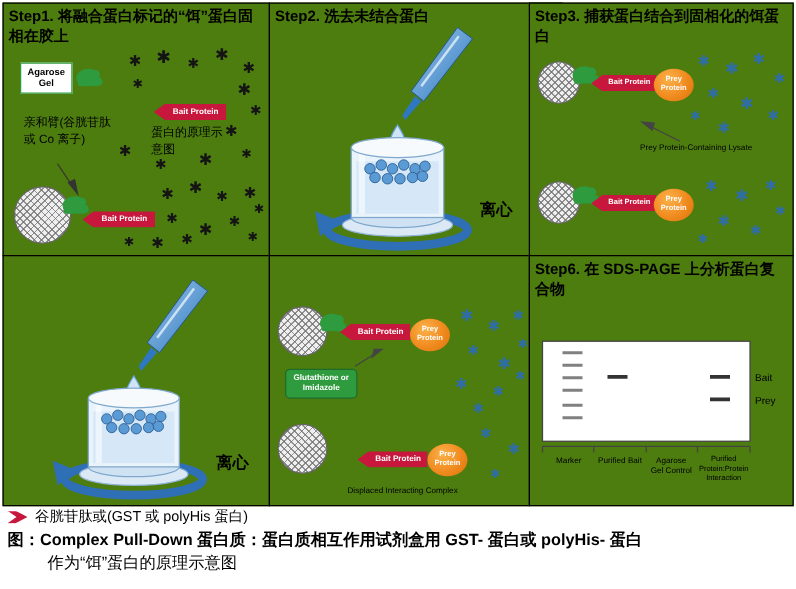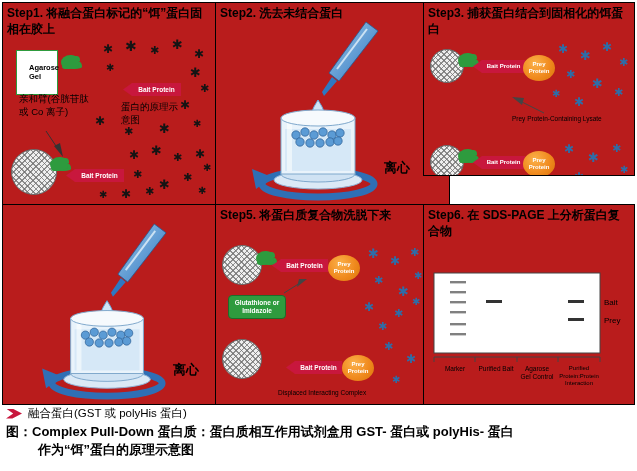--- a/index.html
+++ b/index.html
@@ -1,49 +1,49 @@
 <!DOCTYPE html>
 <html><head>
 <meta charset="utf-8">
 <style>
   *{margin:0;padding:0;box-sizing:border-box}
   html,body{width:637px;height:471px}
   body{position:relative;background:#fff;color:#000;font-family:"Liberation Sans","DejaVu Sans",sans-serif}
-  .panel{position:absolute;border:1px solid #000;background:#b91c1c;overflow:hidden}
+  .panel{position:absolute;border:1px solid #000;background:#4d7c0f;overflow:hidden}
   .abs{position:absolute}
   .title{position:absolute;left:4px;top:3px;right:5px;font-weight:700;font-size:12px;line-height:1.3}
   .zh{position:absolute;font-size:9.5px;line-height:1.35}
   .bead{position:absolute;border-radius:50%;border:1px solid #666;
     background:repeating-linear-gradient(45deg,rgba(110,110,110,.75) 0 1px,transparent 1px 4px),
                repeating-linear-gradient(135deg,rgba(110,110,110,.75) 0 1px,transparent 1px 4px),#efefef}
   .blob{position:absolute;width:18px;height:14px;background:#2E9B3E;
     border-radius:55% 45% 60% 40%/55% 60% 40% 50%;
     box-shadow:6px 3px 0 -3px #2E9B3E,-3px 4px 0 -4px #2E9B3E,5px -3px 0 -4px #2E9B3E}
   .bait{position:absolute;height:13px;background:#C8173D;color:#fff;font-weight:700;font-size:6.5px;
     line-height:13px;text-align:center;padding-left:9px;white-space:nowrap;
     clip-path:polygon(0 50%,9px 0,100% 0,100% 100%,9px 100%)}
   .prey{position:absolute;background:radial-gradient(circle at 38% 32%,#FBB14A,#F08A1E 55%,#D9740A);
     border-radius:50%;color:#fff;font-weight:700;font-size:6px;line-height:1.15;
     display:flex;align-items:center;justify-content:center;text-align:center}
   .star{position:absolute;line-height:1;font-family:"DejaVu Sans",sans-serif}
   .star::before{content:"✱"}
   .sb{color:#141414}.su{color:#2E6DA8}
   .tagbox{position:absolute;border:1px solid #2E9B3E;background:#fff;font-size:7.5px;font-weight:700;
-    line-height:1.25;padding:12px;width:42px}
+    text-align:center;line-height:1.25;padding:2px;width:42px}
   .eluent{position:absolute;background:#2E9B3E;border:1px solid #1E6B2A;border-radius:4px;color:#fff;
     font-weight:700;font-size:6.5px;line-height:1.2;display:flex;align-items:center;justify-content:center;text-align:center;padding:1px}
   .tinytext{position:absolute;font-size:6.5px;white-space:nowrap}
   .lane-label{position:absolute;font-size:6.5px;line-height:1.25;text-align:center}
   .centrifuge{position:absolute;font-weight:700;font-size:13px;white-space:nowrap}
   .legend-row{position:absolute;left:6px;top:406px;display:flex;align-items:center;gap:6px}
   .legend-icon{width:16px;height:10px;background:#C8173D;
     clip-path:polygon(0 0,40% 0,100% 50%,40% 100%,0 100%,45% 50%)}
   .legend-text{font-size:11.5px}
   .caption1{position:absolute;left:6px;top:423px;font-weight:700;font-size:13px;white-space:nowrap}
-  .caption2{position:absolute;left:38px;top:441px;font-weight:700;font-size:13px;white-space:nowrap}
+  .caption2{position:absolute;left:38px;top:441px;font-weight:400;font-size:13px;white-space:nowrap}
 </style>
 </head>
 <body>
 
 <div class="panel" style="left:2px;top:2px;width:214px;height:203px">
   <div class="title">Step1. 将融合蛋白标记的“饵”蛋白固相在胶上</div>
   <div class="tagbox" style="left:13px;top:47px">Agarose Gel</div>
   <span class="blob" style="left:58px;top:52px"></span>
   <div class="zh" style="left:16px;top:90px;width:76px">亲和臂(谷胱苷肽或 Co 离子)</div>
   <svg class="abs" style="left:40px;top:126px" width="24" height="30">
@@ -116,21 +116,21 @@
         <circle cx="92" cy="122" r="4.2"></circle>
         <circle cx="102" cy="122" r="4.2"></circle>
       <circle cx="112" cy="121" r="4.2"></circle>
         <circle cx="120" cy="120" r="4.2"></circle>
     </g>
     <ellipse cx="100" cy="97" rx="37" ry="8" fill="#F6FAFD" stroke="#7FA8CC"></ellipse>
   </svg>
   <div class="centrifuge" style="left:168px;top:156px">离心</div>
 </div>
 
-<div class="panel" style="left:423px;top:2px;width:212px;height:174px">
+<div class="panel" style="left:423px;top:2px;width:212px;height:203px">
   <div class="title">Step3. 捕获蛋白结合到固相化的饵蛋白</div>
 
   <span class="bead" style="left:6px;top:46px;width:34px;height:34px"></span>
   <span class="blob" style="left:34px;top:50px"></span>
   <div class="bait" style="left:49px;top:57px;width:52px;font-size:6px">Bait Protein</div>
   <div class="prey" style="left:99px;top:52px;width:32px;height:26px">Prey Protein</div>
 
   <i class="star su" style="left:134px;top:40px;font-size:12px"></i>
   <i class="star su" style="left:156px;top:46px;font-size:13px"></i>
   <i class="star su" style="left:178px;top:38px;font-size:12px"></i>
@@ -192,21 +192,20 @@
         <circle cx="102" cy="122" r="4.2"></circle>
       <circle cx="112" cy="121" r="4.2"></circle>
         <circle cx="120" cy="120" r="4.2"></circle>
     </g>
     <ellipse cx="100" cy="97" rx="37" ry="8" fill="#F6FAFD" stroke="#7FA8CC"></ellipse>
   </svg>
   <div class="centrifuge" style="left:170px;top:156px">离心</div>
 </div>
 
 <div class="panel" style="left:215px;top:204px;width:209px;height:201px">
-  <div class="title">Step5. 将蛋白质复合物洗脱下来</div>
 
   <span class="bead" style="left:6px;top:40px;width:40px;height:40px"></span>
   <span class="blob" style="left:40px;top:46px"></span>
   <div class="bait" style="left:56px;top:54px;width:56px">Bait Protein</div>
   <div class="prey" style="left:112px;top:50px;width:32px;height:26px">Prey Protein</div>
 
   <svg class="abs" style="left:64px;top:72px" width="30" height="18">
     <line x1="4" y1="16" x2="20" y2="6" stroke="#444" stroke-width="1"></line>
     <polygon points="17,10 27,2 19,2" fill="#444"></polygon>
   </svg>
@@ -259,16 +258,16 @@
     <line x1="170" y1="90" x2="170" y2="95" stroke="#444"></line>
   </svg>
   <div class="lane-label" style="left:9px;top:160px;width:44px">Marker</div>
   <div class="lane-label" style="left:50px;top:160px;width:44px">Purified Bait</div>
   <div class="lane-label" style="left:96px;top:160px;width:34px">Agarose Gel Control</div>
   <div class="lane-label" style="left:130px;top:160px;width:50px;font-size:6px">Purified Protein:Protein Interaction</div>
 </div>
 
 <div class="legend-row">
   <span class="legend-icon"></span>
-  <span class="legend-text">融合蛋白(GST 或 polyHis 蛋白)</span>
+  <span class="legend-text">谷胱苷肽或(GST 或 polyHis 蛋白)</span>
 </div>
 <div class="caption1">图：Complex Pull-Down 蛋白质：蛋白质相互作用试剂盒用 GST- 蛋白或 polyHis- 蛋白</div>
 <div class="caption2">作为“饵”蛋白的原理示意图</div>
 
 </body></html>

